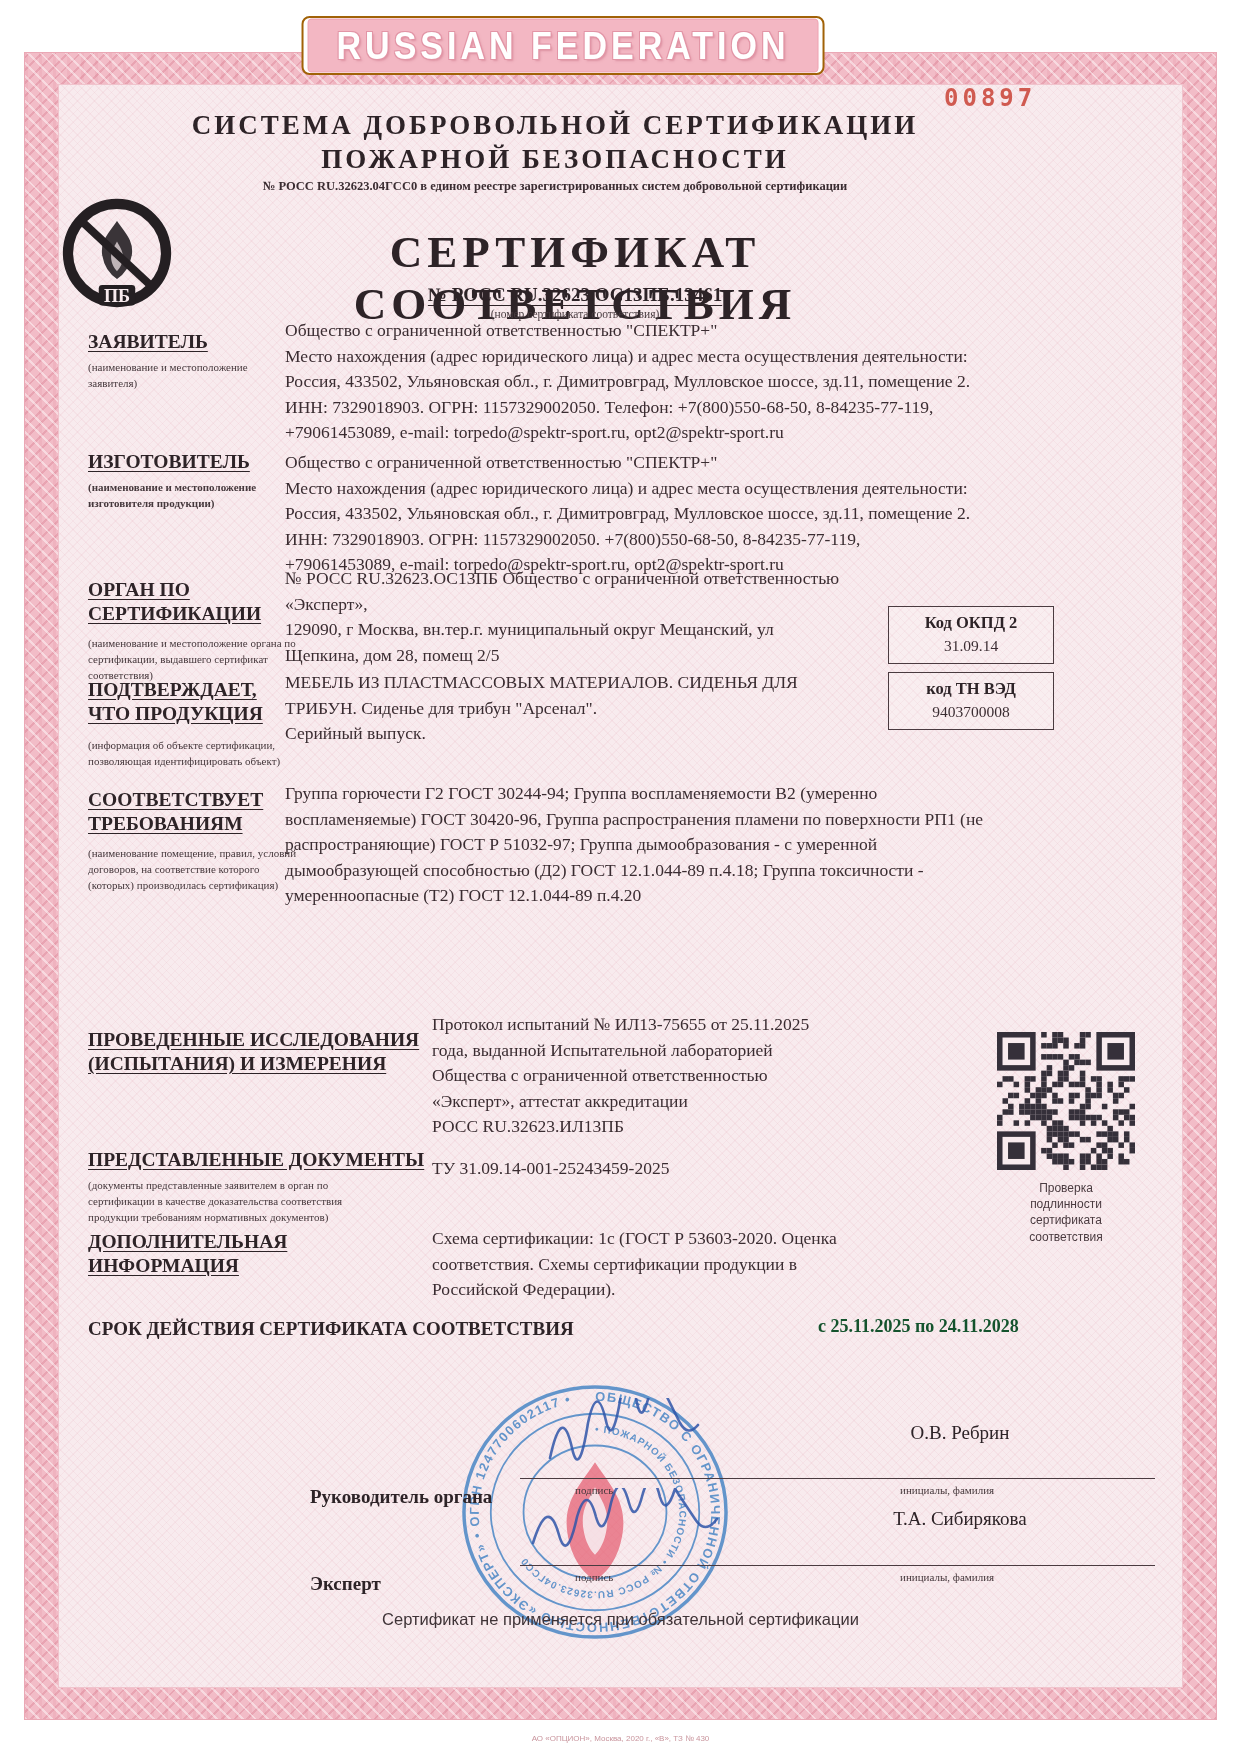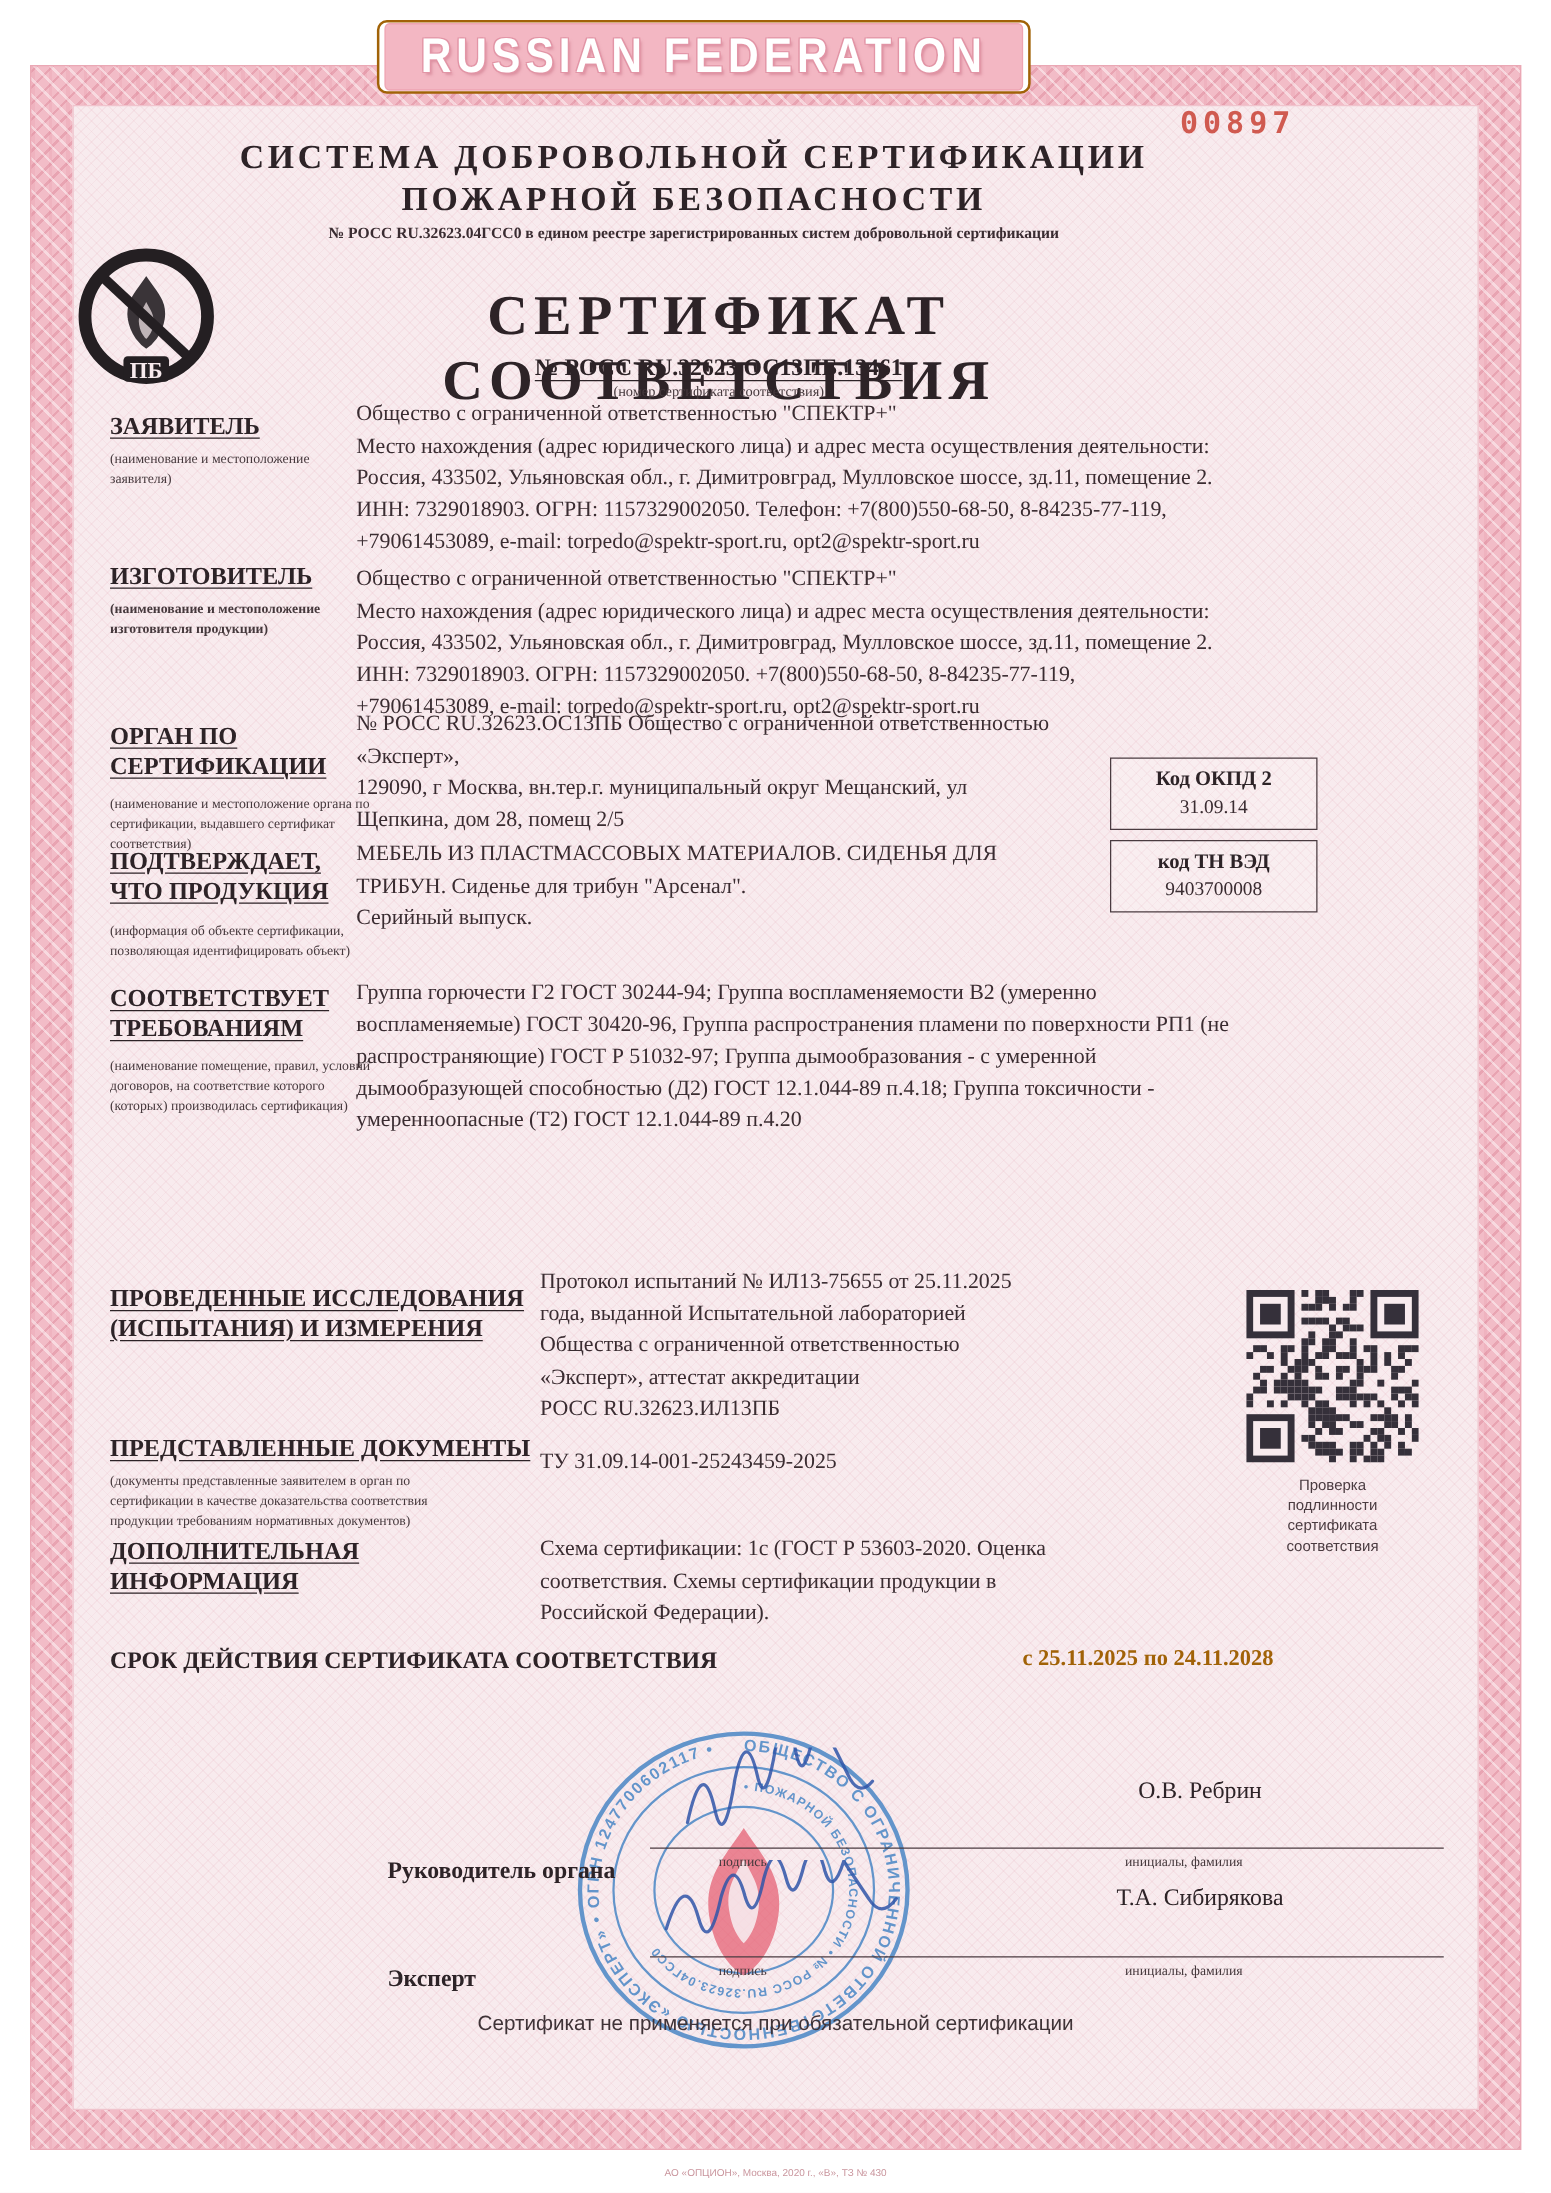--- a/index.html
+++ b/index.html
@@ -53,21 +53,21 @@
   .code-box{position:absolute;left:888px;width:156px;border:1.5px solid #4a3b40;background:rgba(255,255,255,.15);
         text-align:center;padding:6px 4px 8px 4px;}
   .code-box .cb-title{font-size:16.5px;font-weight:bold;color:#2d2327;}
   .code-box .cb-value{font-size:15.5px;margin-top:4px;color:#3a2c31;}
 
   .qr-wrap{position:absolute;left:997px;top:1032px;width:138px;height:138px;}
   .qr-caption{position:absolute;left:976px;top:1180px;width:180px;text-align:center;
         font-family:"Liberation Sans","DejaVu Sans",sans-serif;font-size:12px;font-weight:normal;color:#4a3b40;line-height:1.35;white-space:pre-line;}
 
   .validity-label{position:absolute;left:88px;top:1318px;font-size:19px;font-weight:bold;color:#2d2327;}
-  .validity-value{position:absolute;left:818px;top:1316px;font-size:18px;font-weight:bold;color:#a16207;}
+  .validity-value{position:absolute;left:818px;top:1316px;font-size:18px;font-weight:bold;color:#14532d;}
 
   .sig-role{position:absolute;left:310px;font-size:19px;font-weight:bold;color:#2d2327;margin-top:38px;}
   .sig-line{position:absolute;left:520px;width:635px;border-bottom:1.5px solid #4a3b40;height:0;}
   .sig-caption{position:absolute;font-size:11px;color:#45383c;}
   .sig-name{position:absolute;left:800px;width:320px;text-align:center;font-size:19px;color:#2d2327;}
 
   .footer-note{position:absolute;left:0;top:1610px;width:1241px;text-align:center;
         font-family:"Liberation Sans","DejaVu Sans",sans-serif;font-size:16.5px;color:#3f3337;}
   .print-line{position:absolute;left:0;top:1734px;width:1241px;text-align:center;
         font-family:"Liberation Sans","DejaVu Sans",sans-serif;font-size:8px;color:#c9959d;}

